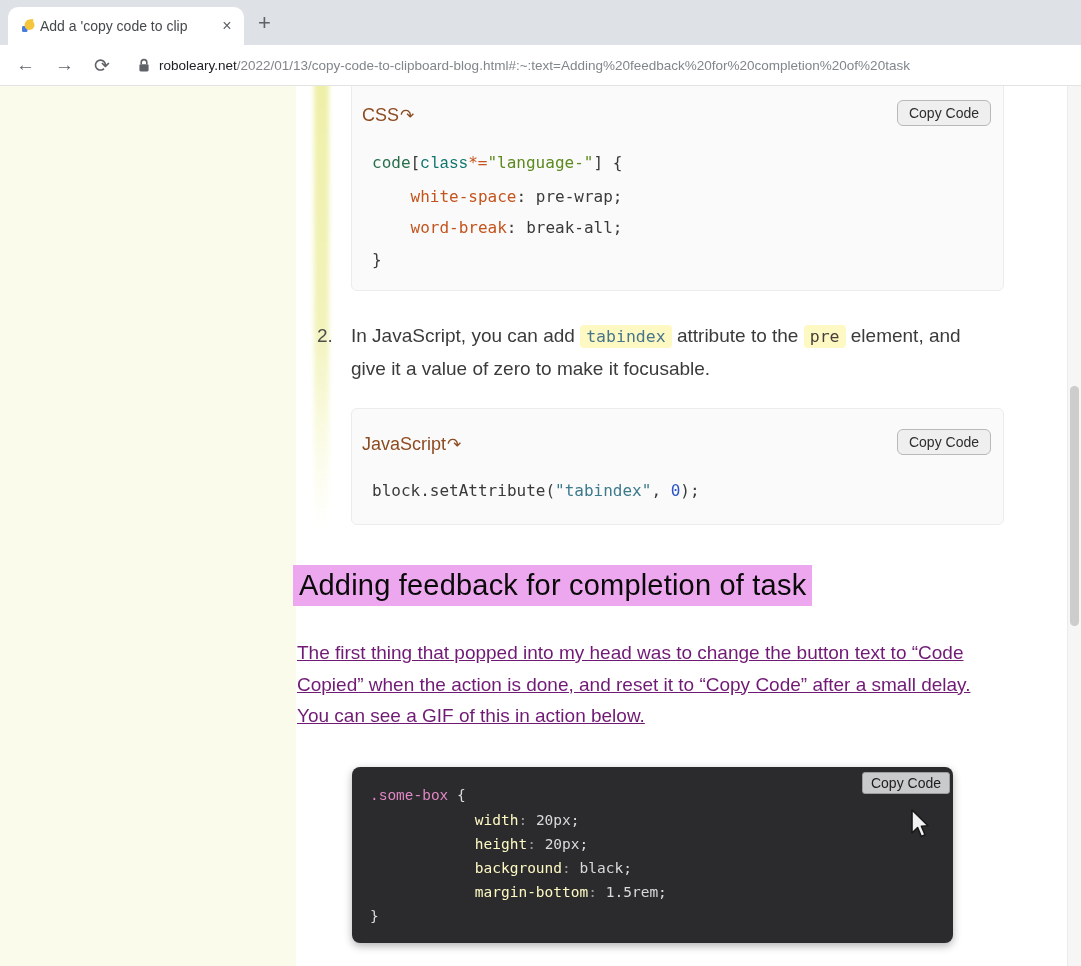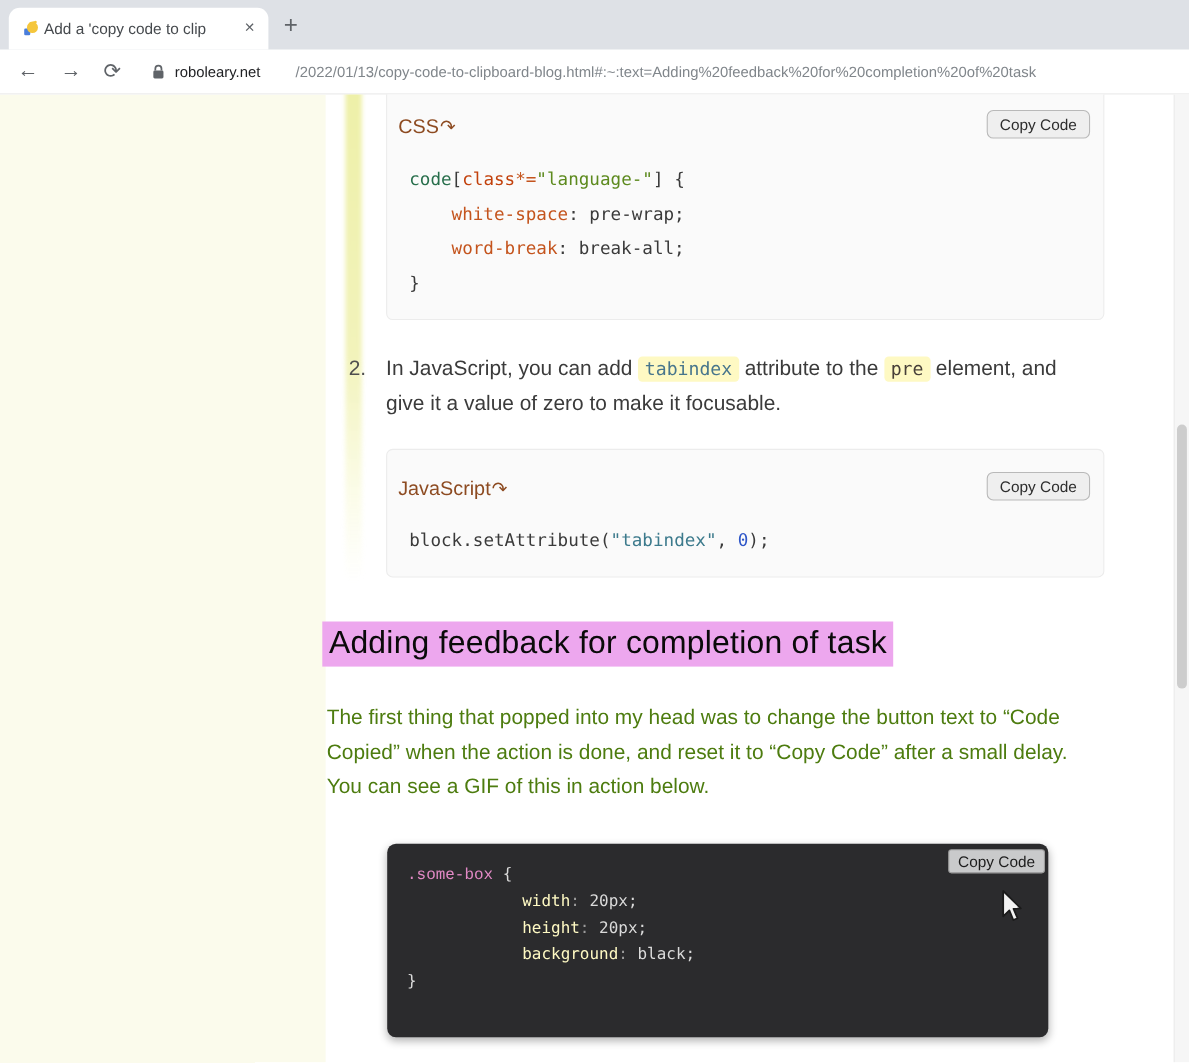--- a/index.html
+++ b/index.html
@@ -18,21 +18,21 @@
   .tab-close { font-size:16px; color:#5f6368; width:18px; text-align:center; cursor:default; }
   .newtab-btn { position:absolute; left:258px; top:10px; font-size:22px; color:#5f6368; }
 
   .toolbar { height:41px; background:#fff; border-bottom:1px solid #e3e3e3; display:flex;
     align-items:center; padding:0 16px; }
   .nav-icon { font-size:19px; color:#5f6368; margin-right:20px; }
   .url-wrap { display:flex; align-items:center; margin-left:8px; }
   .lock-icon { margin-right:9px; display:inline-flex; }
   .url-text { font-size:13.5px; }
   .url-domain { color:#202124; }
-  .url-path { color:#80868b;padding-left:32px; }
+  .url-path { color:#80868b; }
 
   
   .page { position:relative; width:1081px; height:880px; background:#fff; overflow:hidden; }
   .left-tint { position:absolute; left:0; top:0; width:296px; height:100%; background:#fbfbec; }
   .accent-strip { position:absolute; left:314px; top:-12px; width:15px; height:455px;
     border-radius:8px; filter:blur(2px);
     background:linear-gradient(180deg,#eef0a8 0%,#f2f3bb 55%,rgba(247,248,205,.45) 82%,rgba(247,248,205,0) 100%); }
 
   .code-card { position:absolute; background:#fafafa; border:1px solid #ececec; border-radius:6px; }
   .css-card { left:351px; top:-9px; width:653px; height:214px; }
@@ -44,21 +44,21 @@
   .anchor-glyph { font-size:17px; color:#8d4b21; margin-left:1px; }
   .copy-btn { font-size:14px; color:#2d2d2d; background:#efefef; border:1px solid #b9b9b9;
     border-radius:6px; padding:4px 11px; font-family:"Liberation Sans",sans-serif; cursor:default; }
 
   .code-pre { font-family:"DejaVu Sans Mono", monospace; font-size:16px; }
   .css-card .code-pre { padding:21px 0 0 20px; line-height:31.5px; }
   .js-card  .code-pre { padding:23px 0 0 20px; line-height:26px; }
   .cline { white-space:pre; }
 
   .tok-sel  { color:#276e4b; }
-  .tok-cls  { color:#c2410c; }
+  .tok-cls  { color:#0f766e;font-family:Liberation Mono, monospace; }
   .tok-op   { color:#c4541d; }
   .tok-str  { color:#5d8a1e; }
   .tok-prop { color:#c4541d;text-align:center; }
   .tok-val  { color:#3a3a3a; }
   .tok-p    { color:#3a3a3a; }
   .tok-fn   { color:#3a3a3a; }
   .tok-jstr { color:#3c7a8c; }
   .tok-num  { color:#2d55c8; }
   .tok-txt  { }
   .tok-icode-teal, .tok-icode-dark { font-family:"DejaVu Sans Mono",monospace; font-size:16.5px;
@@ -71,21 +71,21 @@
   .tok-dmut    { color:#9b9b9b; }
 
   .list-row { position:absolute; left:317px; top:234px; width:674px; display:flex; }
   .list-num { font-size:19px; color:#4e4e4e; line-height:32px; width:23px; font-weight:500; flex:0 0 23px; }
   .list-text { font-size:19px; color:#3b3b3b; line-height:32px; width:632px; margin-left:11px; }
 
   .highlight-head { position:absolute; left:293px; top:479px; font-size:29px; font-weight:500;
     color:#0a0a0a; background:#eda7ee; padding:4px 6px; letter-spacing:.2px; }
 
   .para { position:absolute; left:297px; top:551px; width:708px; font-size:19px;
-    line-height:31.5px; color:#4d7c0f; }
+    line-height:31.5px; color:#701a75;text-decoration:underline; }
 
   .dark-card { position:absolute; left:352px; top:681px; width:601px; height:176px;
     background:#2b2b2d; border-radius:8px; box-shadow:0 3px 8px rgba(0,0,0,.30); }
   .dark-copy { position:absolute; top:5px; right:3px; background:#c9cacb; border:1px solid #9d9d9d;
     border-radius:3px; padding:2px 8px; font-size:14px; color:#1c1c1c;
     font-family:"Liberation Sans",sans-serif; cursor:default; }
   .dark-pre { font-family:"DejaVu Sans Mono",monospace; font-size:14.5px; line-height:24px;
     padding:16px 0 0 18px; color:#d8d8d8; }
   .cursor-wrap { position:absolute; left:556px; top:42px; width:22px; height:30px; }
 
@@ -167,20 +167,21 @@
 
   <p class="para">The first thing that popped into my head was to change the button text to “Code Copied” when the action is done, and reset it to “Copy Code” after a small delay. You can see a GIF of this in action below.</p>
 
   <div class="dark-card">
     <button class="dark-copy">Copy Code</button>
     <div class="dark-pre">
         <div class="cline"><span class="tok-dpink">.some-box</span><span class="tok-dgray"> {</span></div>
         <div class="cline"><span class="tok-dgray">            </span><span class="tok-dorange">width</span><span class="tok-dmut">: </span><span class="tok-dgray">20px;</span></div>
         <div class="cline"><span class="tok-dgray">            </span><span class="tok-dorange">height</span><span class="tok-dmut">: </span><span class="tok-dgray">20px;</span></div>
         <div class="cline"><span class="tok-dgray">            </span><span class="tok-dorange">background</span><span class="tok-dmut">: </span><span class="tok-dgray">black;</span></div>
+        <div class="cline"><span class="tok-dgray">            </span><span class="tok-dorange">margin-bottom</span><span class="tok-dmut">: </span><span class="tok-dgray">1.5rem;</span></div>
         <div class="cline"><span class="tok-dgray">}</span></div>
       </div>
     <span class="cursor-wrap">
       <svg width="22" height="30" viewBox="0 0 22 30">
         <path d="M4 1 L4 24 L9.6 18.6 L13.2 27.4 L17 25.8 L13.4 17.2 L20 16.8 Z" fill="#f2f2f2" stroke="#1a1a1a" stroke-width="1.6" stroke-linejoin="round"></path>
       </svg>
     </span>
   </div>
 
   <div class="scrollbar">

